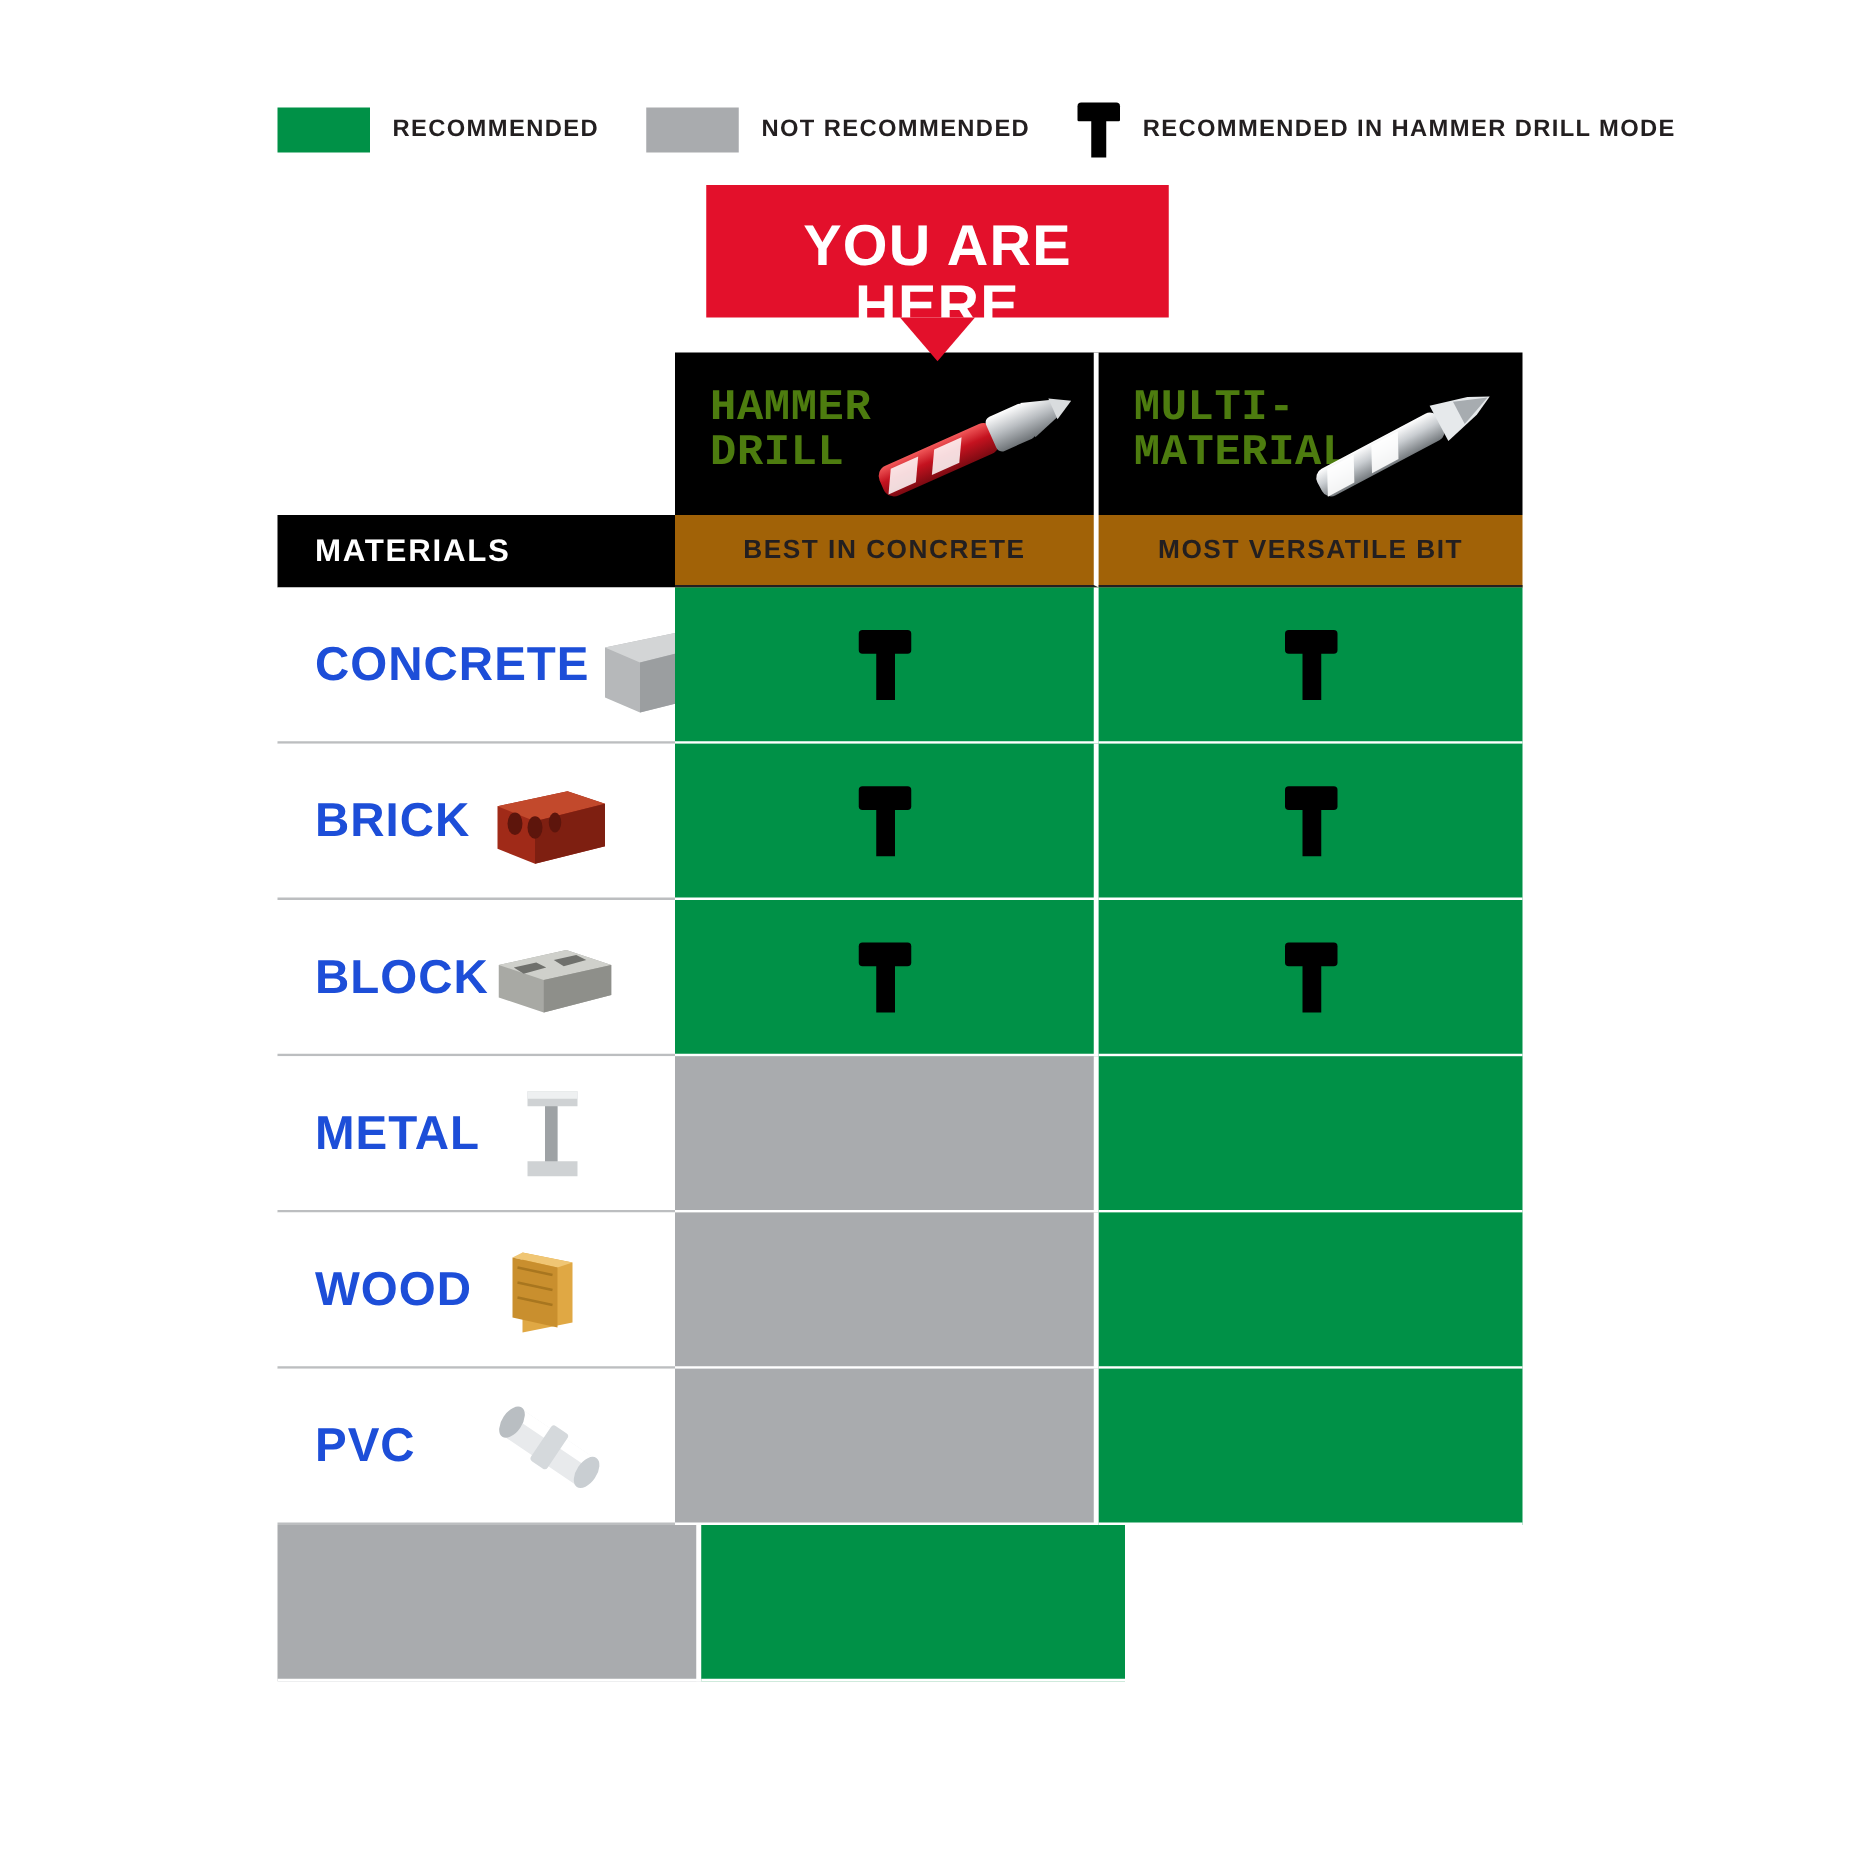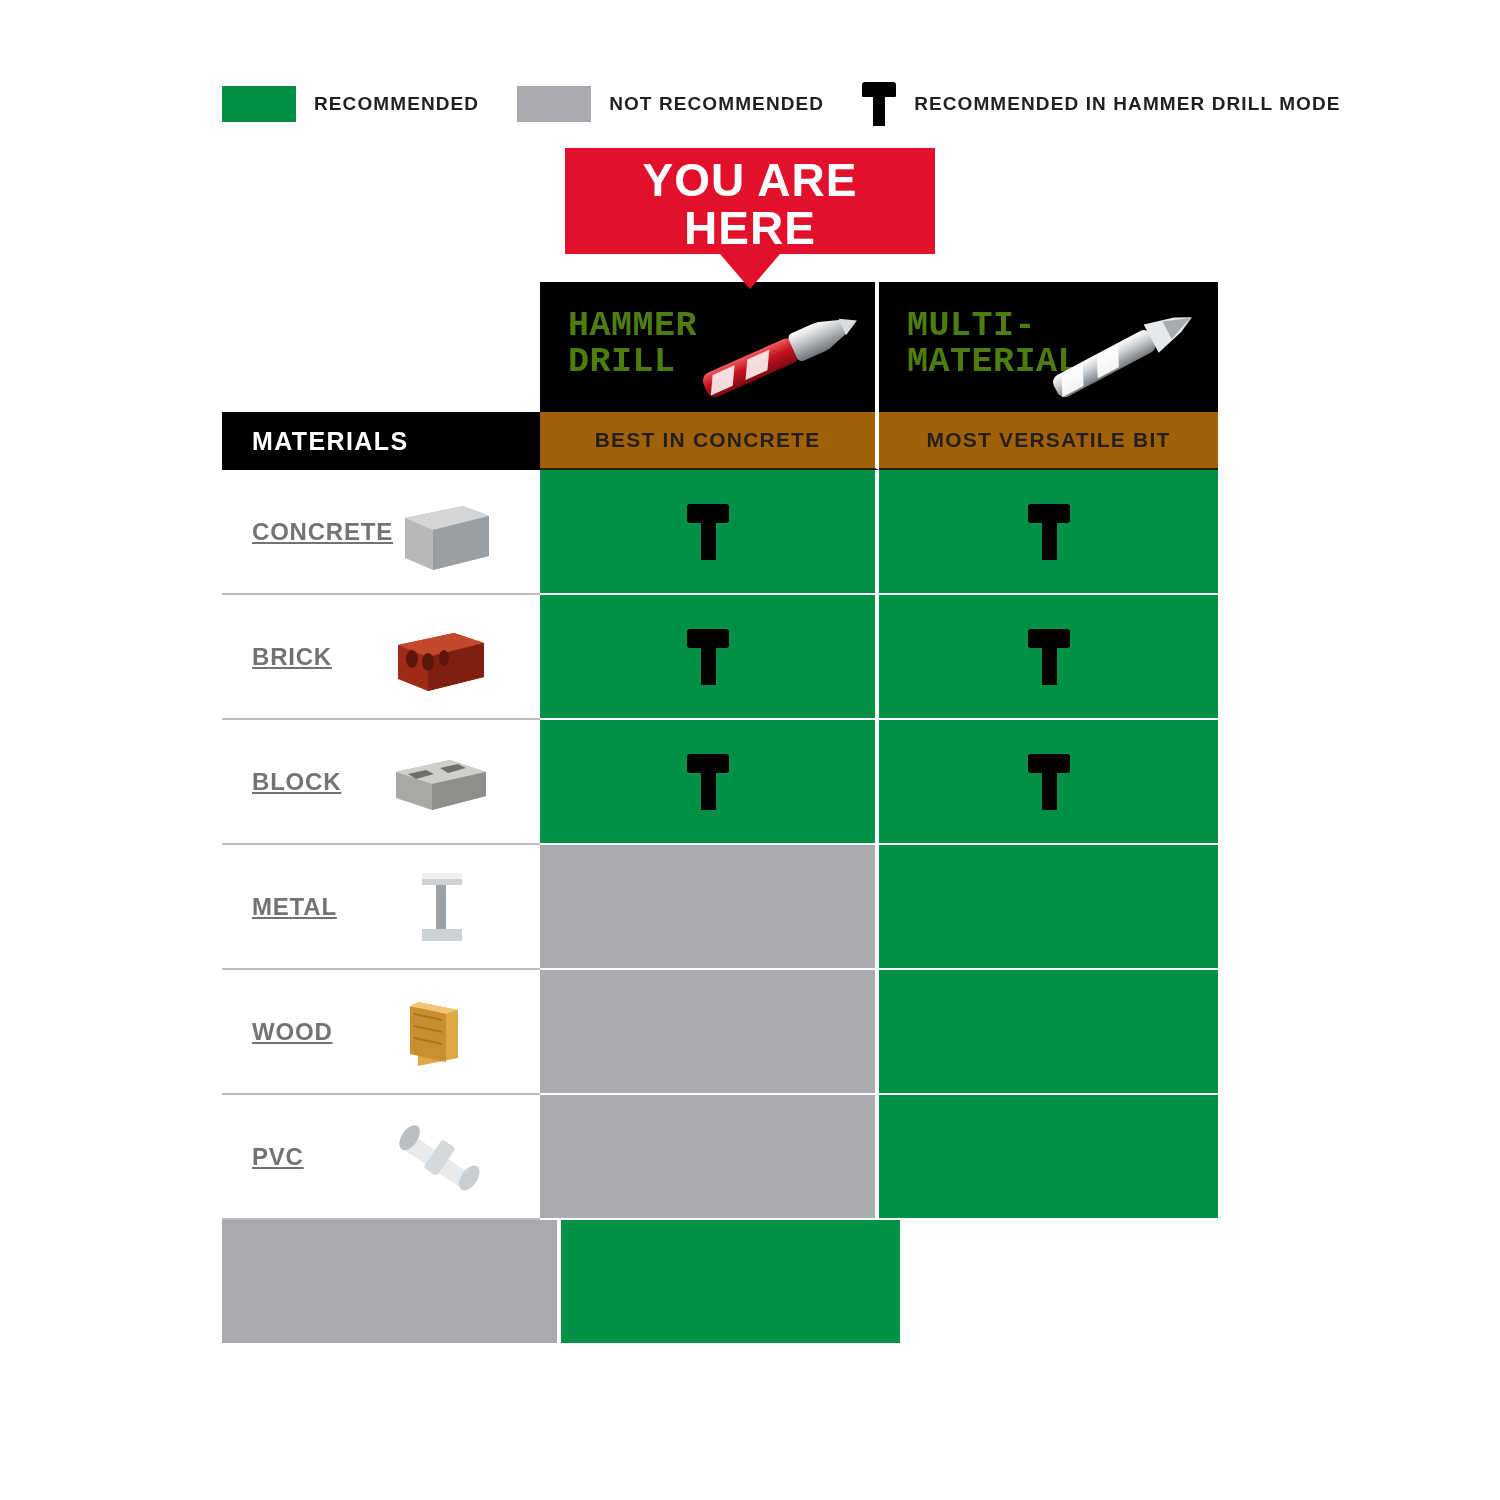--- a/index.html
+++ b/index.html
@@ -81,21 +81,21 @@
     background: #e3102b;
     z-index: 5;
   }
   .flag-text {
     color: #ffffff;
     font-size: 46px;
     line-height: 48px;
     font-weight: bold;
     letter-spacing: 1px;
     text-align: center;
-    padding-top: 8px;
+    padding-top: 24px;
     font-family: "Liberation Sans", sans-serif;
   }
   .flag-tip {
     position: absolute;
     left: 155px;
     top: 106px;
     width: 0;
     height: 0;
     border-left: 30px solid transparent;
     border-right: 30px solid transparent;
@@ -177,27 +177,26 @@
   .mat-row { height: 125px; }
   .mat-label-cell {
     display: flex;
     align-items: center;
     justify-content: space-between;
     border-bottom: 2px solid #bcbec0;
     padding: 0 48px 0 30px;
     background: #ffffff;
   }
   .mat-label {
-    font-size: 24px;
+    font-size: 38px;
     font-weight: bold;
     letter-spacing: 0.8px;
-    color: #737373;
+    color: #1d4ed8;
     line-height: 32px;
     text-transform: uppercase;
-    text-decoration: underline;
   }
   .mat-icon {
     width: 104px;
     height: 96px;
     position: relative;
     flex: 0 0 104px;
   }
   .status-cell {
     display: flex;
     align-items: center;

